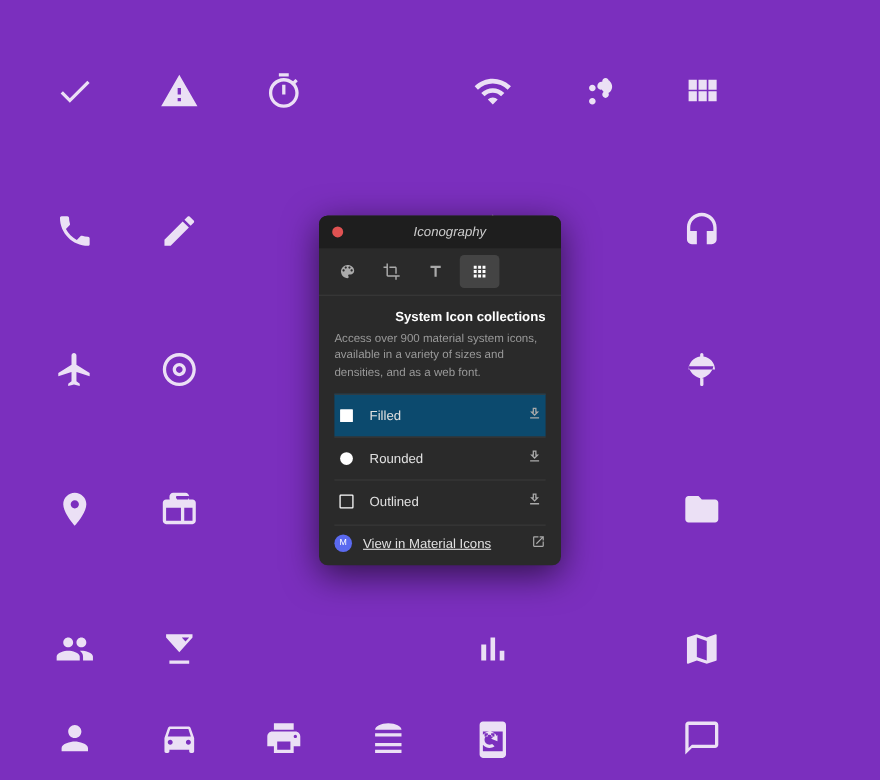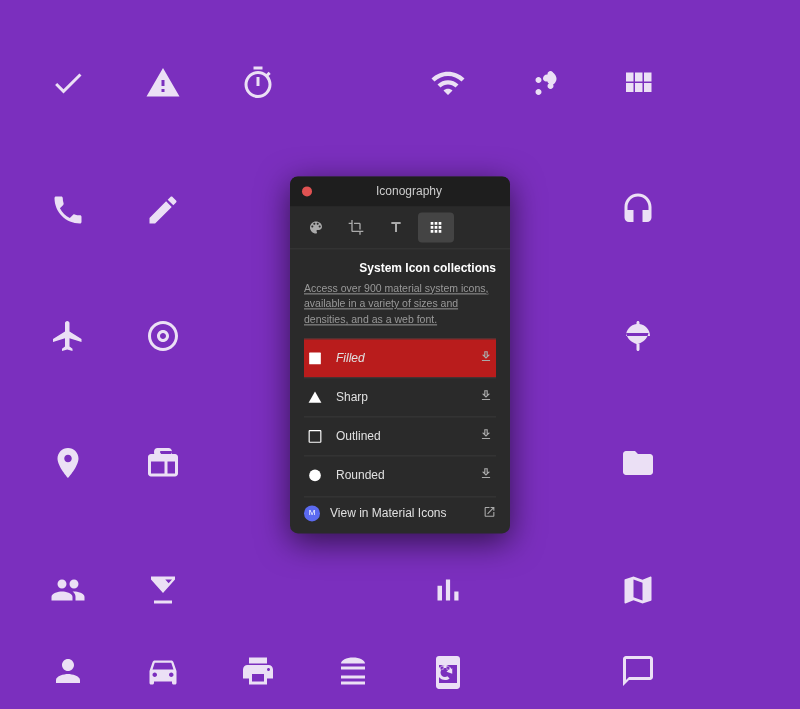--- a/index.html
+++ b/index.html
@@ -42,20 +42,21 @@
       box-shadow: 0 8px 32px rgba(0,0,0,0.6);
       overflow: hidden;
     }
 
     .modal-titlebar {
       background: #1e1e1e;
       padding: 8px 12px;
       display: flex;
       align-items: center;
       gap: 8px;
+      font-style: italic;
     }
     .traffic-light {
       width: 10px;
       height: 10px;
       border-radius: 50%;
       background: #e05252;
     }
     .modal-title {
       flex: 1;
       text-align: center;
@@ -97,37 +98,35 @@
       font-size: 12px;
       font-weight: 600;
       margin-bottom: 6px;
       text-align: right;
     }
     .section-desc {
       color: #999;
       font-size: 10.5px;
       line-height: 1.5;
       margin-bottom: 10px;
-      text-decoration: underline;
     }
 
     .icon-list {
       list-style: none;
     }
     .icon-list-item {
       display: flex;
       align-items: center;
       padding: 8px 0;
       border-top: 1px solid #3a3a3a;
       cursor: pointer;
       position: relative;
     }
     .icon-list-item.highlighted {
-      background: #b91c1c;
-      font-style: italic;
+      background: #0c4a6e;
     }
     .item-icon {
       width: 22px;
       height: 22px;
       display: flex;
       align-items: center;
       justify-content: center;
       margin-right: 10px;
       color: #ccc;
       font-size: 14px;
@@ -163,20 +162,21 @@
       display: flex;
       align-items: center;
       justify-content: center;
       font-size: 8px;
       color: white;
     }
     .view-material-label {
       flex: 1;
       color: #e0e0e0;
       font-size: 12px;
+      text-decoration: underline;
     }
     .view-material-arrow {
       color: #aaa;
       font-size: 13px;
     }
 
     
     .bg-icon svg {
       width: 36px;
       height: 36px;
@@ -398,55 +398,42 @@
             </svg>
         </div>
         <span class="item-label">Filled</span>
         <span class="item-action">
           <svg width="14" height="14" viewBox="0 0 24 24" fill="#aaa">
               <path d="M19 9h-4V3H9v6H5l7 7 7-7zm-8 2V5h2v6h1.17L12 13.17 9.83 11H11zm-6 7h14v2H5v-2z"></path>
             </svg>
         </span>
       </li>
 
+
       <li class="icon-list-item">
         <div class="item-icon">
           <svg width="14" height="14" viewBox="0 0 24 24" fill="white">
-              <path d="M12 2L1 21h22L12 2z"></path>
+              <circle cx="12" cy="12" r="10"></circle>
             </svg>
         </div>
-        <span class="item-label">Sharp</span>
+        <span class="item-label">Rounded</span>
         <span class="item-action">
           <svg width="14" height="14" viewBox="0 0 24 24" fill="#aaa">
               <path d="M19 9h-4V3H9v6H5l7 7 7-7zm-8 2V5h2v6h1.17L12 13.17 9.83 11H11zm-6 7h14v2H5v-2z"></path>
             </svg>
         </span>
       </li>
 
       <li class="icon-list-item">
         <div class="item-icon">
           <svg width="14" height="14" viewBox="0 0 24 24" fill="none" stroke="white" stroke-width="2">
               <rect x="2" y="2" width="20" height="20" rx="1"></rect>
             </svg>
         </div>
         <span class="item-label">Outlined</span>
-        <span class="item-action">
-          <svg width="14" height="14" viewBox="0 0 24 24" fill="#aaa">
-              <path d="M19 9h-4V3H9v6H5l7 7 7-7zm-8 2V5h2v6h1.17L12 13.17 9.83 11H11zm-6 7h14v2H5v-2z"></path>
-            </svg>
-        </span>
-      </li>
-
-      <li class="icon-list-item">
-        <div class="item-icon">
-          <svg width="14" height="14" viewBox="0 0 24 24" fill="white">
-              <circle cx="12" cy="12" r="10"></circle>
-            </svg>
-        </div>
-        <span class="item-label">Rounded</span>
         <span class="item-action">
           <svg width="14" height="14" viewBox="0 0 24 24" fill="#aaa">
               <path d="M19 9h-4V3H9v6H5l7 7 7-7zm-8 2V5h2v6h1.17L12 13.17 9.83 11H11zm-6 7h14v2H5v-2z"></path>
             </svg>
         </span>
       </li>
 
     </ul>
 
     <div class="view-material">

